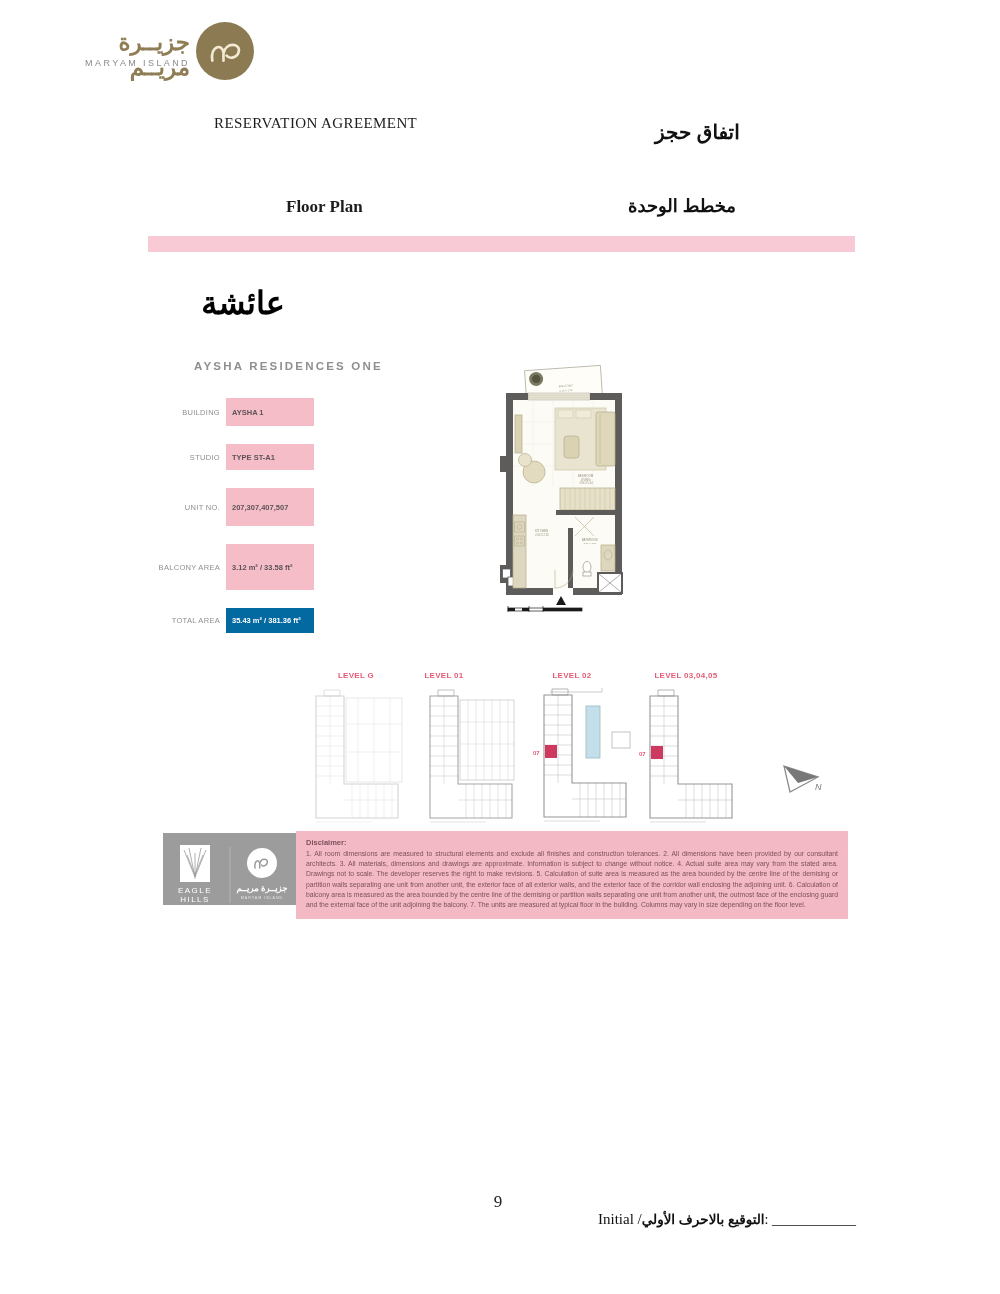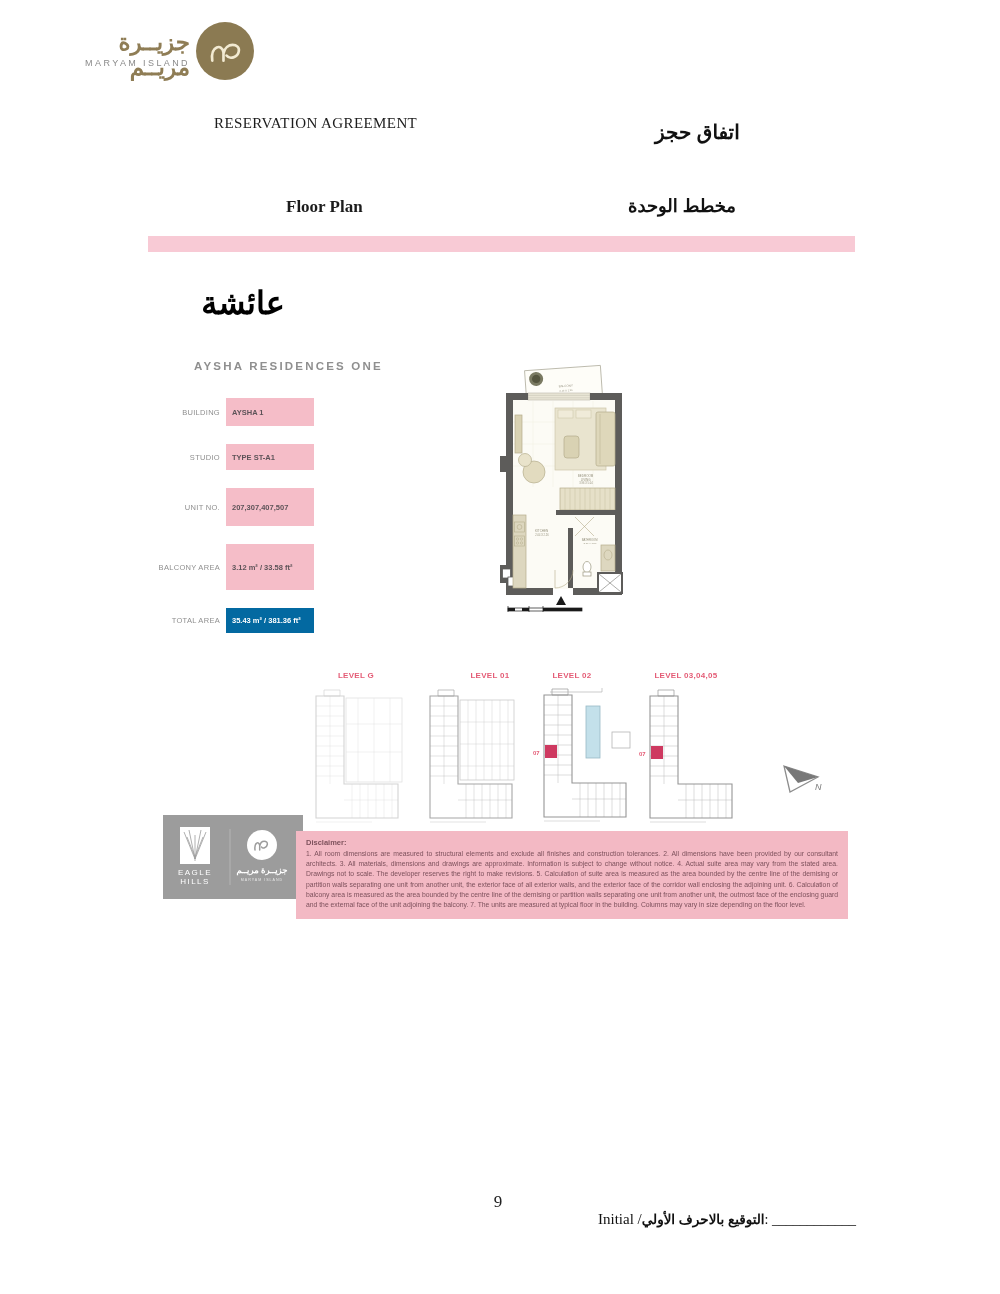--- a/index.html
+++ b/index.html
@@ -203,21 +203,21 @@
       <rect x="10" y="248" width="7" height="3" fill="#1a1a1a"></rect>
       <rect x="24" y="248" width="7" height="3" fill="#1a1a1a"></rect>
       <rect x="45" y="248" width="39" height="3" fill="#1a1a1a"></rect>
       <line x1="10" y1="246" x2="10" y2="252" stroke="#1a1a1a" stroke-width="0.7"></line>
       <line x1="31" y1="246" x2="31" y2="252" stroke="#1a1a1a" stroke-width="0.7"></line>
       <line x1="45" y1="246" x2="45" y2="252" stroke="#1a1a1a" stroke-width="0.7"></line>
     </g>
   </svg>
 
   <div class="abs lvl-title" style="left:330px;top:671px;width:52px;">LEVEL G</div>
-  <div class="abs lvl-title" style="left:464px;top:671px;width:52px;">LEVEL 01</div>
+  <div class="abs lvl-title" style="left:418px;top:671px;width:52px;">LEVEL 01</div>
   <div class="abs lvl-title" style="left:546px;top:671px;width:52px;">LEVEL 02</div>
   <div class="abs lvl-title" style="left:650px;top:671px;width:72px;">LEVEL 03,04,05</div>
 
   <svg width="0" height="0" style="position:absolute">
     <defs>
       <g id="towerL">
         <path d="M4 8 H32 V96 H86 V130 H4 Z" fill="#ffffff" stroke="currentColor" stroke-width="1.1"></path>
         <path d="M12 2 h16 v6 h-16 z" fill="none" stroke="currentColor" stroke-width="0.7"></path>
         <g stroke="currentColor" stroke-width="0.45" opacity="0.7" fill="none">
           <path d="M4 18 H32 M4 28 H32 M4 38 H32 M4 48 H32 M4 58 H32 M4 68 H32 M4 78 H32 M4 88 H32"></path>
@@ -258,21 +258,21 @@
     <rect x="15" y="58" width="12" height="13" fill="#ce3960"></rect>
     <text x="3" y="68" font-size="6" font-weight="bold" fill="#e45c76">07</text>
   </svg>
 
   <svg class="abs" style="left:778px;top:762px;" width="46" height="40" viewBox="0 0 46 40">
     <polygon points="6,4 40,15 12,30" fill="none" stroke="#8d8d8d" stroke-width="1.3"></polygon>
     <polygon points="6,4 40,15 20,21" fill="#787878"></polygon>
     <text x="37" y="28" font-size="9" font-style="italic" fill="#787878">N</text>
   </svg>
 
-  <div class="abs graybox" style="left:163px;top:815px;width:140px;height:84px;">
+  <div class="abs graybox" style="left:163px;top:833px;width:140px;height:72px;">
     <svg width="140" height="84" viewBox="0 0 140 84">
       <g>
         <rect x="17" y="12" width="30" height="37" fill="#ffffff"></rect>
         <g stroke="#9c9c9c" stroke-width="0.8" fill="none">
           <line x1="32" y1="46" x2="32" y2="20"></line>
           <line x1="32" y1="44" x2="21" y2="17"></line>
           <line x1="32" y1="44" x2="26" y2="15"></line>
           <line x1="32" y1="44" x2="38" y2="15"></line>
           <line x1="32" y1="44" x2="43" y2="17"></line>
           <line x1="32" y1="42" x2="24" y2="22"></line>

